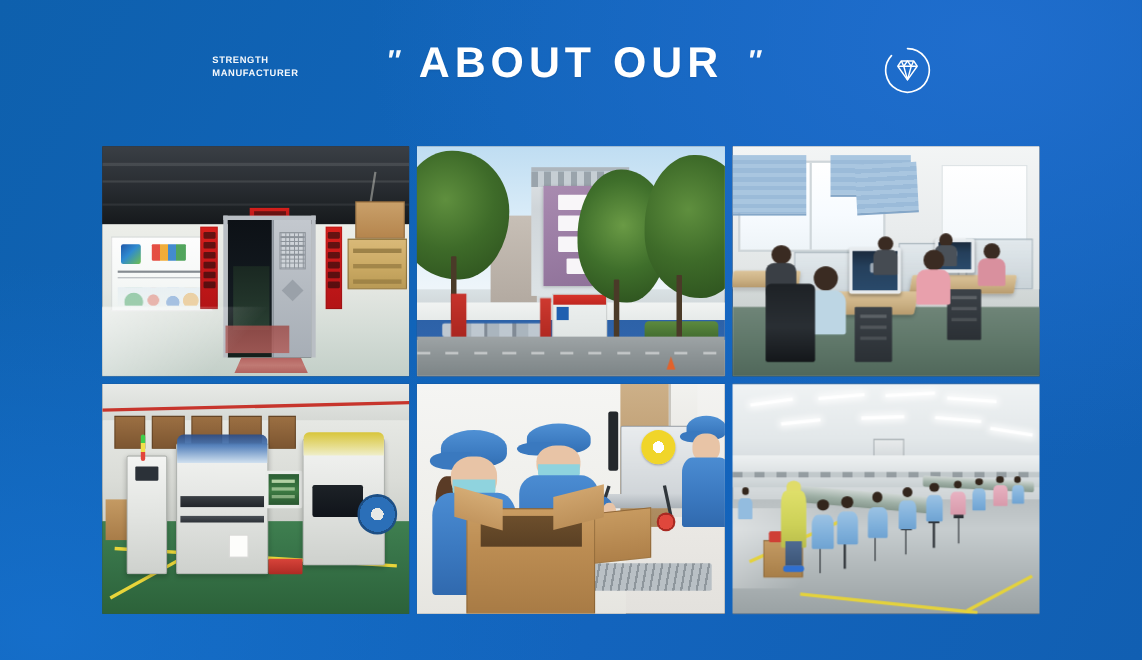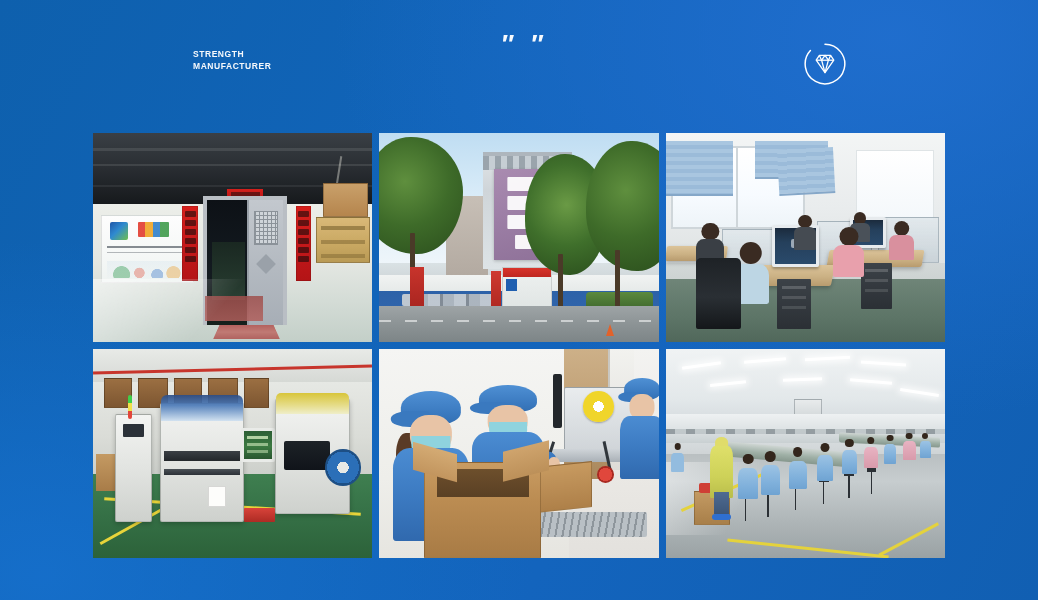--- a/index.html
+++ b/index.html
@@ -794,20 +794,21 @@
 
   <div class="header">
 
     <div class="kicker">
       <div>STRENGTH</div>
       <div>MANUFACTURER</div>
     </div>
 
     <div class="title-wrap">
       <span class="quote">″</span>
+      <span class="title">ABOUT OUR</span>
       <span class="quote">″</span>
     </div>
 
     <div class="badge">
       <svg viewBox="0 0 44 44" aria-hidden="true">
         <path d="M22 2.2
                  a19.8 19.8 0 1 1 -14.6 6.4" fill="none" stroke="#ffffff" stroke-width="1.5" stroke-linecap="round"></path>
         <g fill="none" stroke="#ffffff" stroke-width="1.3" stroke-linejoin="round">
           <path d="M13.2 18.2 L16.4 13.4 L27.6 13.4 L30.8 18.2 L22 30.6 Z"></path>
           <path d="M13.2 18.2 L30.8 18.2"></path>

